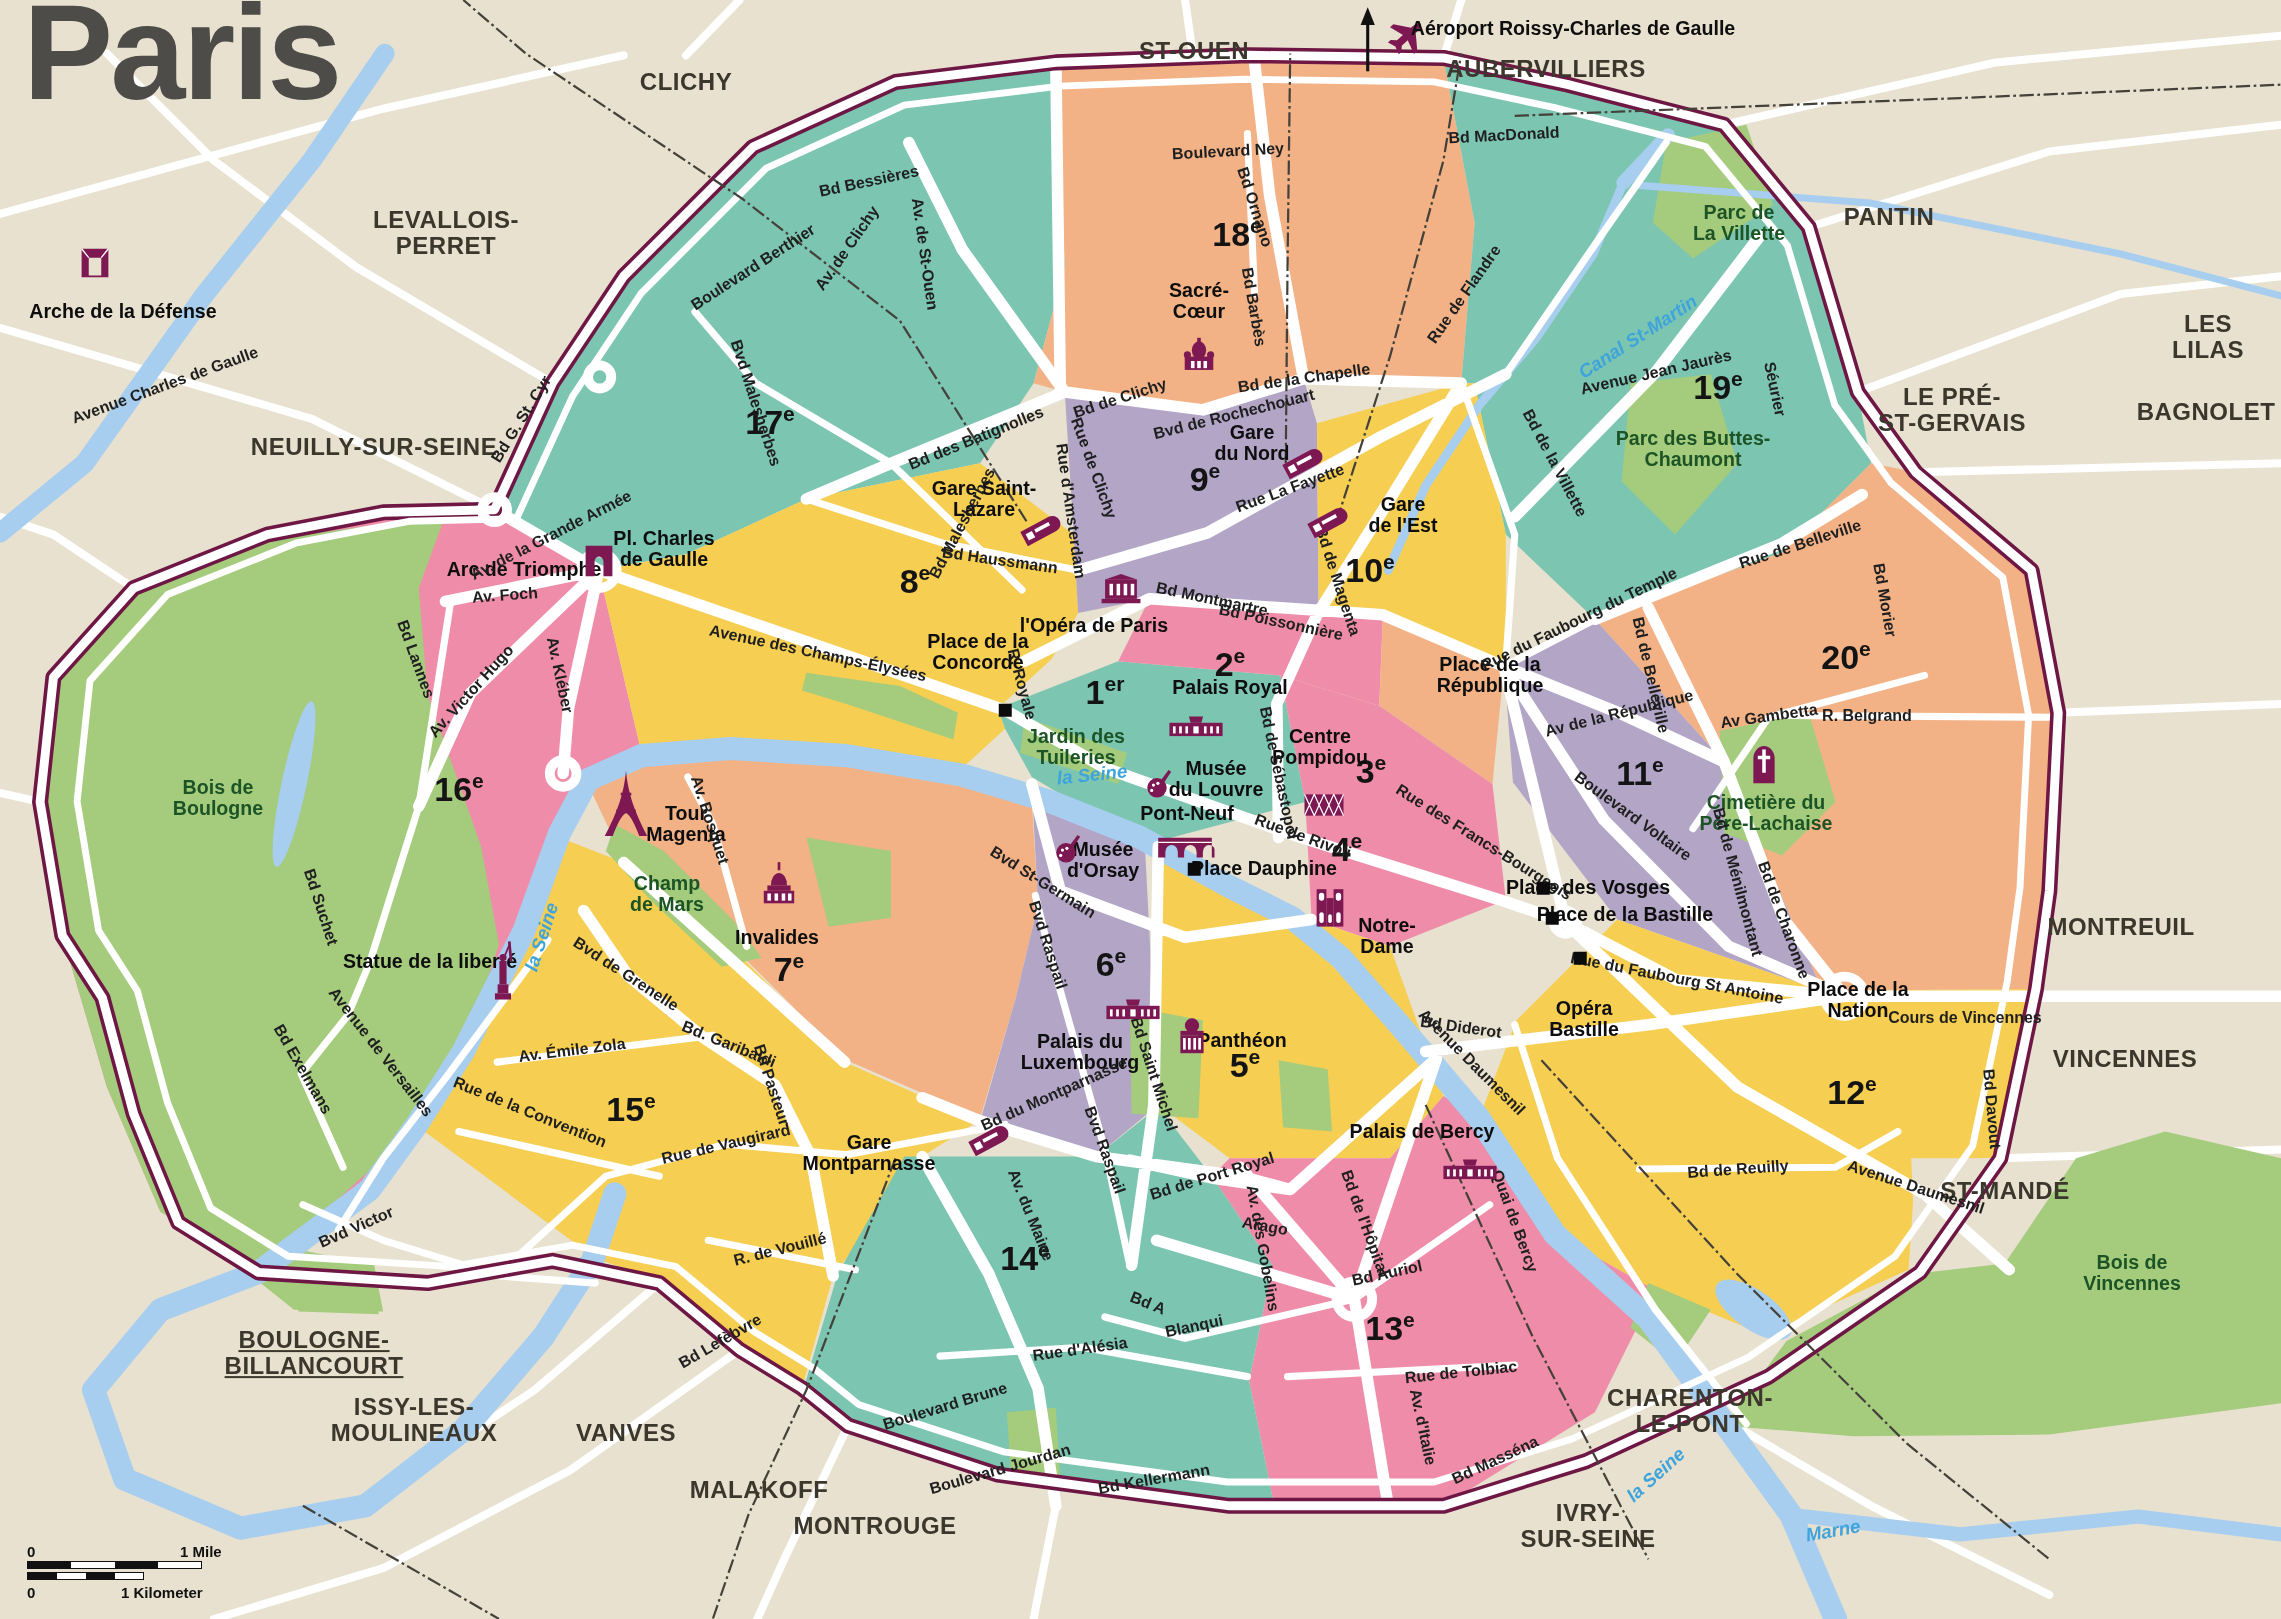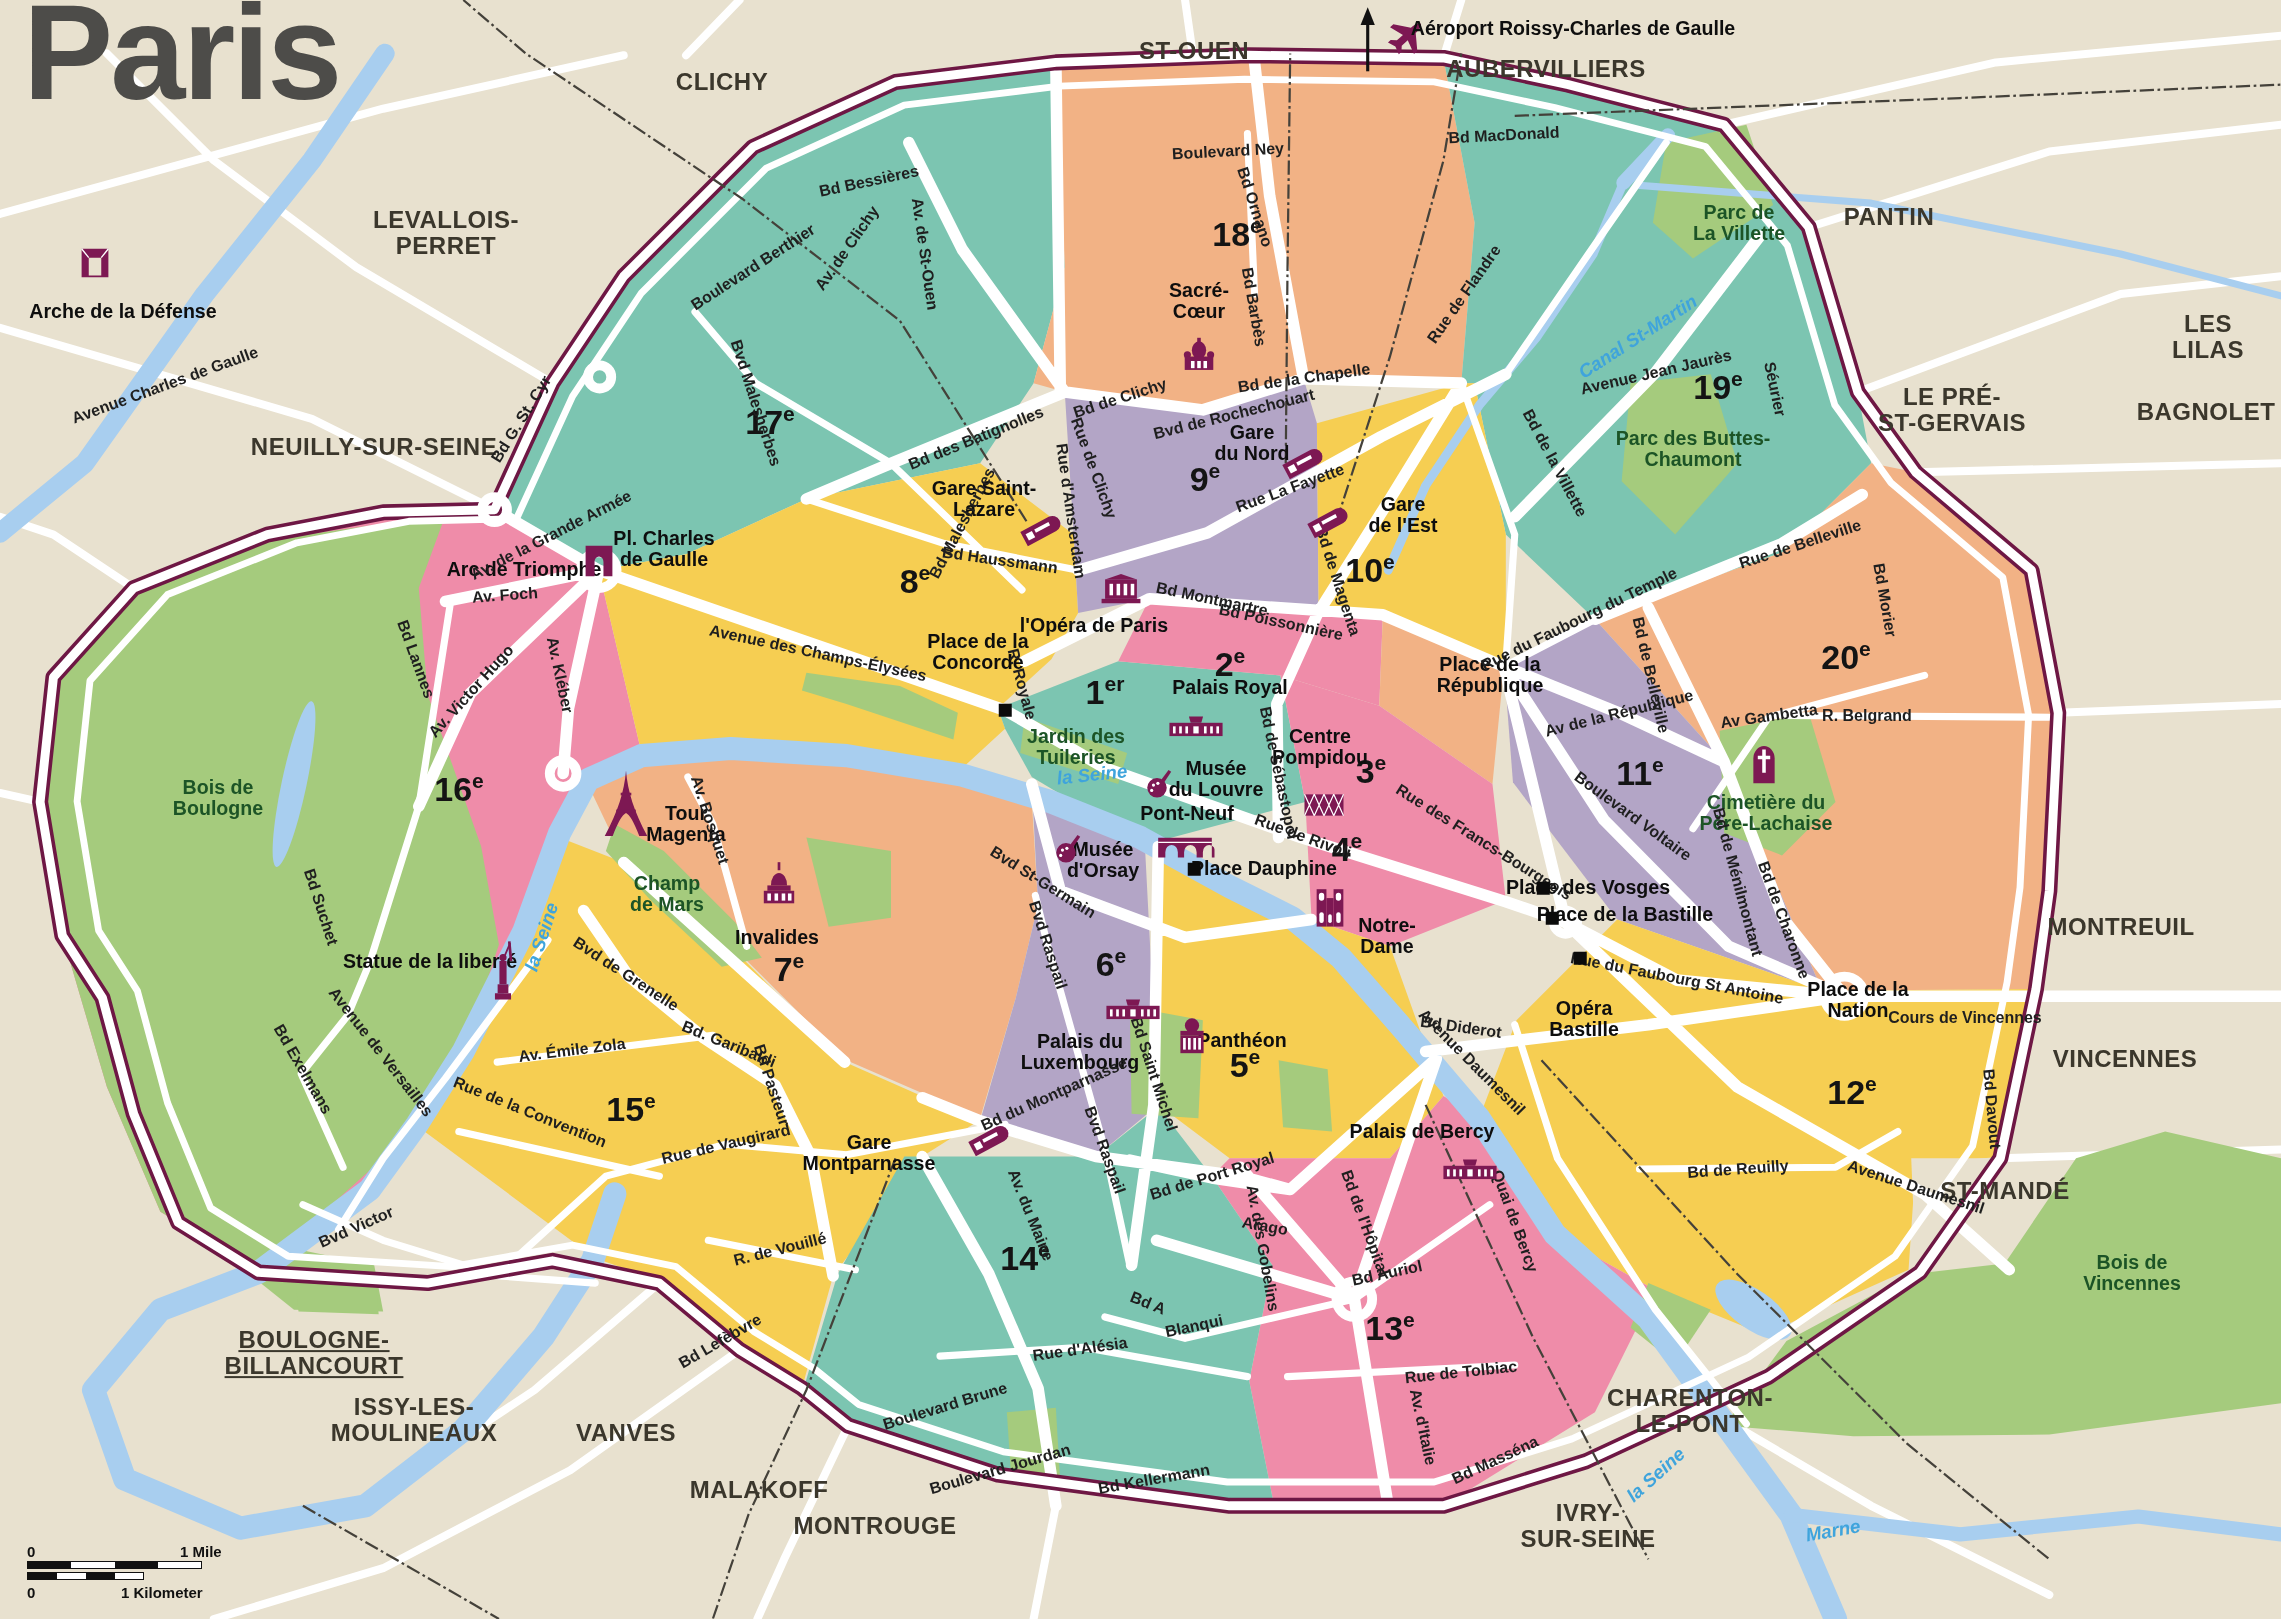--- a/index.html
+++ b/index.html
@@ -157,21 +157,21 @@
 
   <g stroke="#111" fill="#111">
     <line x1="1535" y1="80" x2="1535" y2="24" stroke-width="3.5"></line>
     <polygon points="1535,8 1527,28 1543,28" stroke="none"></polygon>
   </g>
 </svg>
 
 <div class="title">Paris</div>
 
 <div id="labels">
-      <div class="lbl city" style="left: 686px; top: 82px; margin-left: 36px;">CLICHY</div>
+      <div class="lbl city" style="left: 686px; top: 82px;">CLICHY</div>
       <div class="lbl city" style="left: 1194px; top: 51px;">ST-OUEN</div>
       <div class="lbl city" style="left: 1546px; top: 69px;">AUBERVILLIERS</div>
       <div class="lbl city" style="left: 1889px; top: 217px;">PANTIN</div>
       <div class="lbl city" style="left: 1952px; top: 410px;">LE PRÉ-
 ST-GERVAIS</div>
       <div class="lbl city" style="left: 446px; top: 233px;">LEVALLOIS-
 PERRET</div>
       <div class="lbl city" style="left: 374px; top: 447px;">NEUILLY-SUR-SEINE</div>
       <div class="lbl city" style="left: 2208px; top: 337px;">LES LILAS</div>
       <div class="lbl city" style="left: 2206px; top: 412px;">BAGNOLET</div>

